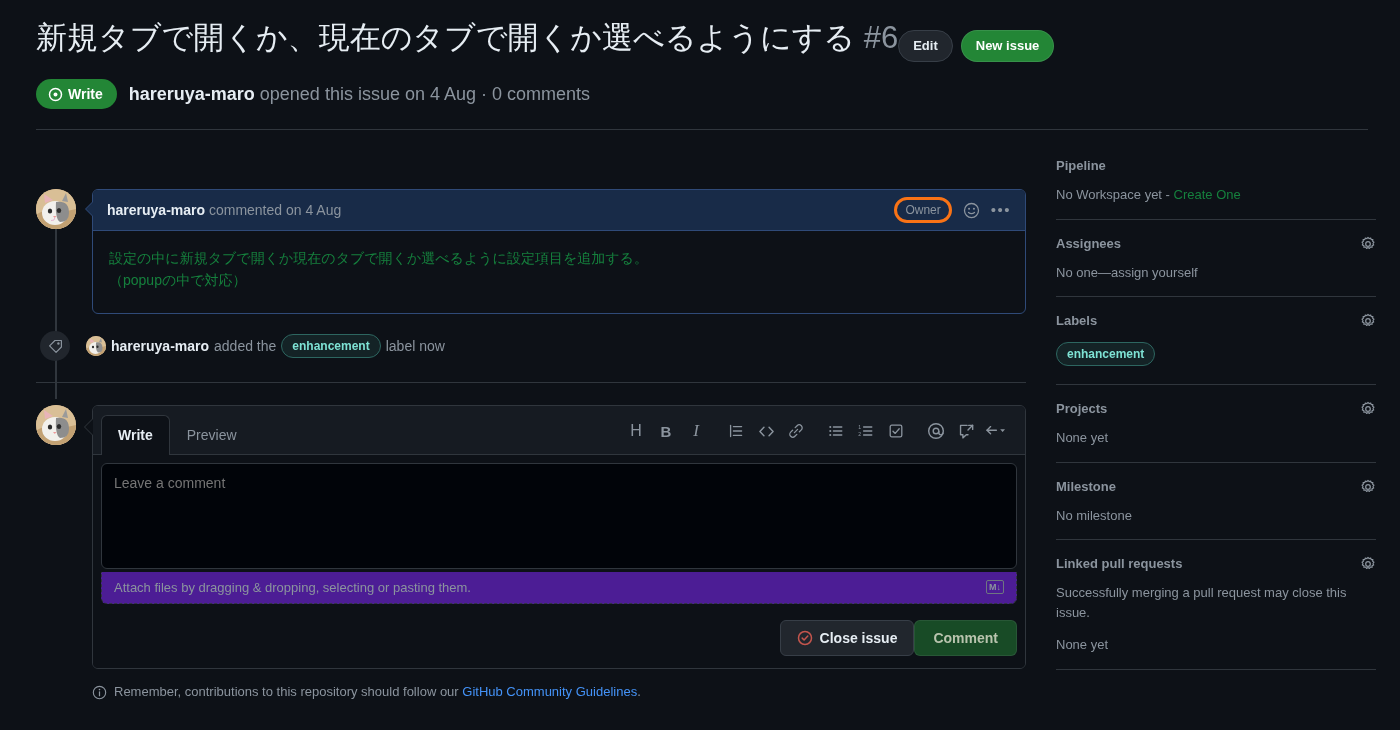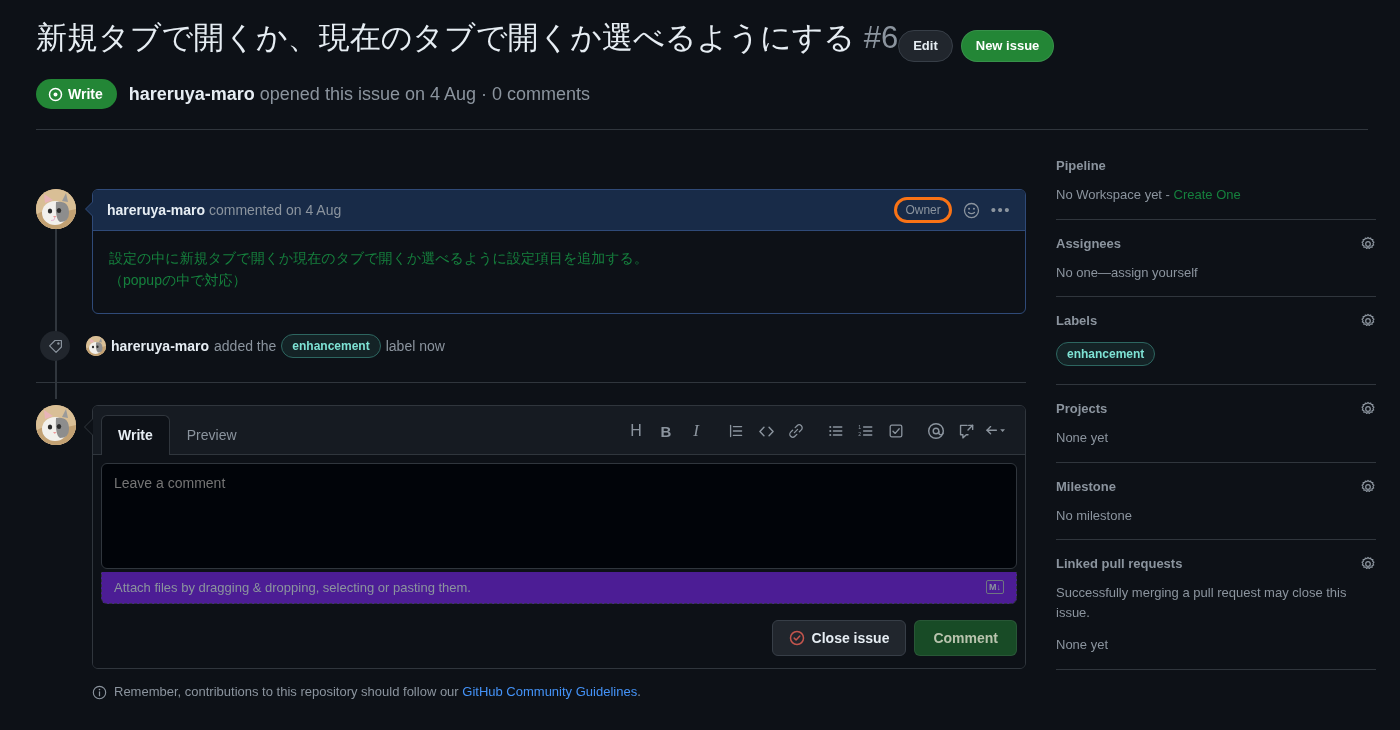--- a/index.html
+++ b/index.html
@@ -191,21 +191,21 @@
     padding: 8px 12px; display: flex; align-items: flex-start;
     justify-content: space-between;
     font-size: 13px; color: #8b949e; background: #4c1d95;
   }
   .md-mark {
     border: 1px solid #6e7681; border-radius: 2px;
     font-size: 9px; font-weight: 700; color: #8b949e;
     padding: 0px 2px; line-height: 12px; display: inline-block;
   }
   .actions-row {
-    display: flex; justify-content: flex-end; gap: 8px;
+    display: flex; justify-content: flex-end; 
     padding: 16px 8px 12px 8px; background: #0d1117;
     border-radius: 0 0 5px 5px;
   }
   .btn-close {
     display: inline-flex; align-items: center; gap: 7px;
     background: #21262d; border: 1px solid #373e47; color: #e6edf3;
     font-size: 14px; font-weight: 600; border-radius: 6px;
     padding: 7px 16px; cursor: pointer; line-height: 20px;
   }
   .btn-comment {

